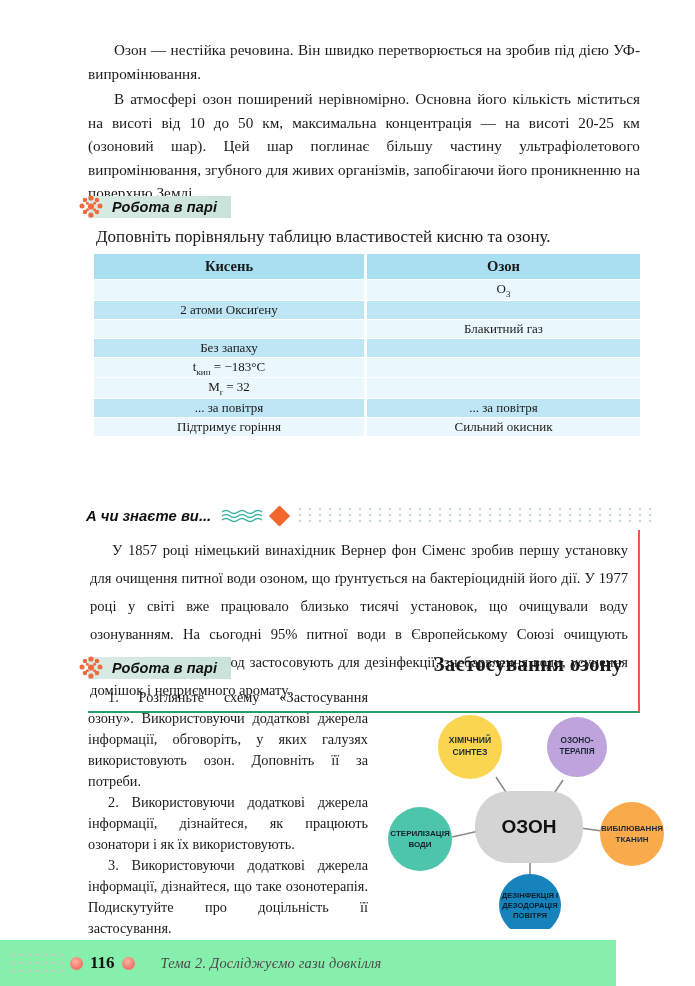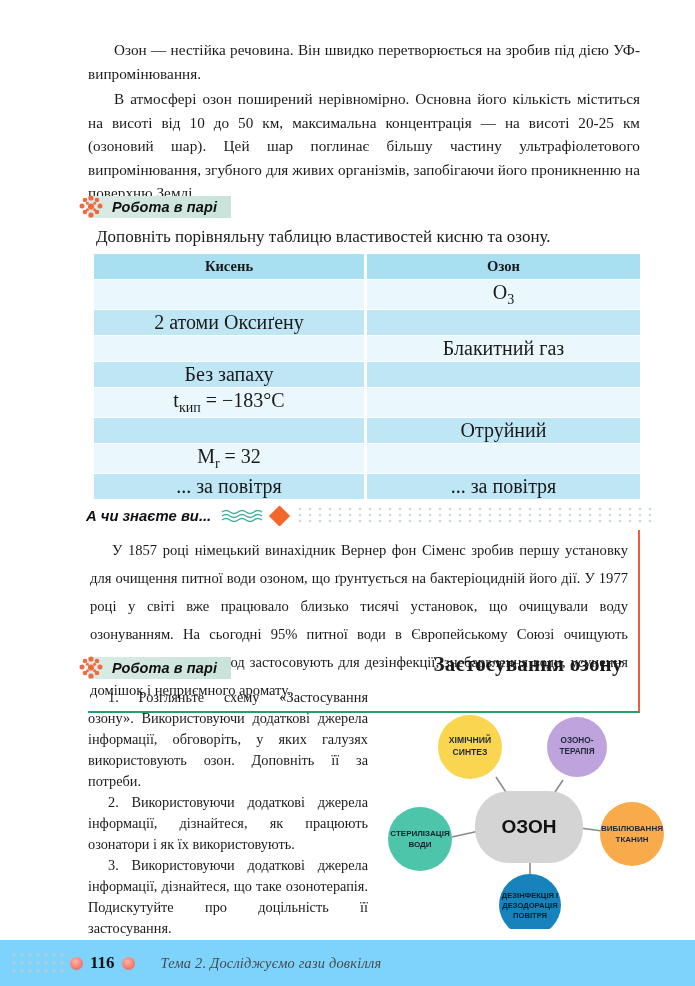--- a/index.html
+++ b/index.html
@@ -52,21 +52,21 @@
     font-size: 17px; line-height: 20px;
     margin: 9px 0 6px 8px;
   }
   table.cmp {
     width: 546px; margin-left: 6px;
     border-collapse: separate; border-spacing: 0 1px;
     table-layout: fixed;
   }
   table.cmp td, table.cmp th {
     height: 16px; text-align: center; vertical-align: middle;
-    font-size: 20px; padding: 1px 4px;
+    font-size: 13px; padding: 1px 4px;
     border-right: 3px solid #ffffff;
   }
   table.cmp td:last-child, table.cmp th:last-child { border-right: none; }
   table.cmp th {
     background: #a8dff1; font-weight: bold; font-size: 14.6px; height: 25px;
   }
   tr.band-a td { background: #bfe6f5; }
   tr.band-b td { background: #eaf7fc; }
   .sub { font-size: 0.7em; vertical-align: sub; }
 
@@ -101,22 +101,22 @@
 
   .bottom-right { position: absolute; left: 378px; top: 652px; width: 300px; }
   .diagram-title {
     text-align: center; font-weight: bold; font-size: 21px;
     letter-spacing: 0.2px; margin-bottom: 2px;
   }
   .diagram-svg { display:block; margin: 0 auto; }
 
   
   .footer {
-    position: absolute; left: 0; bottom: 0; width: 695px; height: 46px;
-    background: #7dd3fc;
+    position: absolute; left: 0; bottom: 0; width: 616px; height: 46px;
+    background: #86efac;
     display: flex; align-items: center;
   }
   .footer-dots { margin-left: 10px; width: 60px; height: 26px; }
   .pg-dot { width: 13px; height: 13px; border-radius: 50%;
             background: radial-gradient(circle at 42% 34%, #ffb4a5 0%, #f5776b 62%, #e9685c 100%); }
   .pg-num { font-family: "Liberation Serif", serif; font-weight: bold;
             font-size: 17px; margin: 0 7px; color:#111; }
   .footer-text {
     font-style: italic; font-size: 14.4px; color: #4a4a4a;
     margin-left: 26px; letter-spacing: 0.2px;
@@ -184,33 +184,33 @@
         <tr class="band-a">
           <td>Без запаху</td>
           <td></td>
         </tr>
         <tr class="band-b">
           <td>
             <span>t</span><span class="sub">кип</span><span> = −183°C</span>
           </td>
           <td></td>
         </tr>
-        <tr class="band-a">
-          <td></td>
-          <td>Отруйний</td>
-        </tr>
         <tr class="band-b">
           <td>
             <span>M</span><span class="sub">r</span><span> = 32</span>
           </td>
           <td></td>
         </tr>
         <tr class="band-a">
           <td>... за повітря</td>
           <td>... за повітря</td>
+        </tr>
+        <tr class="band-b">
+          <td>Підтримує горіння</td>
+          <td>Сильний окисник</td>
         </tr>
       </tbody>
     </table>
   </div>
 
   <div class="know-wrap">
     <div class="know-head">
       <svg class="spiral" viewBox="0 0 26 24">
         <circle cx="6.5" cy="16.5" r="5.2" fill="#1f8f6d"></circle>
         <g fill="none" stroke="#e8502e" stroke-width="2.1">

